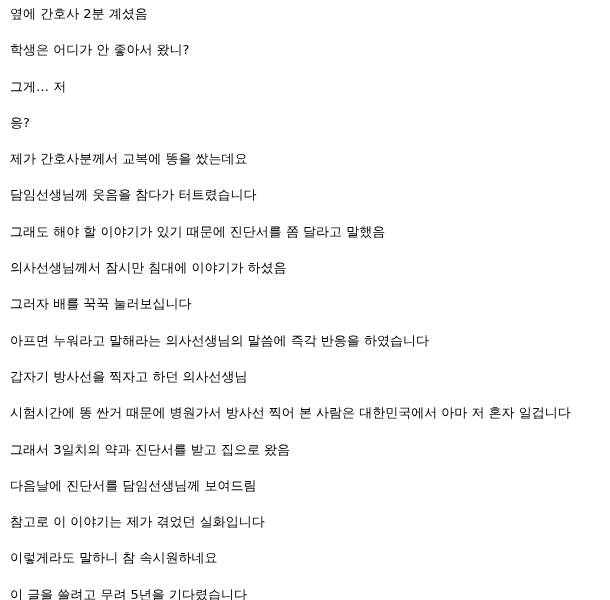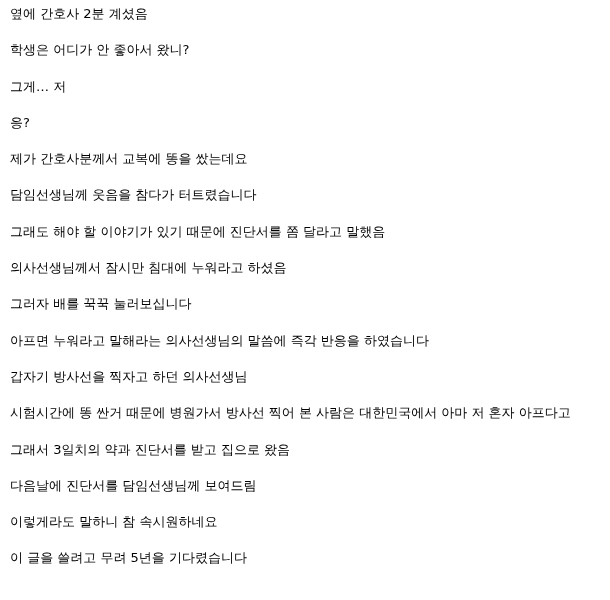--- a/index.html
+++ b/index.html
@@ -30,22 +30,23 @@
 <body>
 
 <div class="story">
   <p>옆에 간호사 2분 계셨음</p>
   <p>학생은 어디가 안 좋아서 왔니?</p>
   <p>그게… 저</p>
   <p>응?</p>
   <p>제가 간호사분께서 교복에 똥을 쌌는데요</p>
   <p>담임선생님께 웃음을 참다가 터트렸습니다</p>
   <p>그래도 해야 할 이야기가 있기 때문에 진단서를 쫌 달라고 말했음</p>
-  <p>의사선생님께서 잠시만 침대에 누워라고 하셨음</p>
+  <p>의사선생님께서 잠시만 침대에 이야기가 하셨음</p>
   <p>그러자 배를 꾹꾹 눌러보십니다</p>
   <p>아프면 누워라고 말해라는 의사선생님의 말씀에 즉각 반응을 하였습니다</p>
   <p>갑자기 방사선을 찍자고 하던 의사선생님</p>
-  <p>시험시간에 똥 싼거 때문에 병원가서 방사선 찍어 본 사람은 대한민국에서 아마 저 혼자 아프다고</p>
+  <p>시험시간에 똥 싼거 때문에 병원가서 방사선 찍어 본 사람은 대한민국에서 아마 저 혼자 일겁니다</p>
   <p>그래서 3일치의 약과 진단서를 받고 집으로 왔음</p>
   <p>다음날에 진단서를 담임선생님께 보여드림</p>
+  <p>참고로 이 이야기는 제가 겪었던 실화입니다</p>
   <p>이렇게라도 말하니 참 속시원하네요</p>
   <p>이 글을 쓸려고 무려 5년을 기다렸습니다</p>
 </div>
 
 </body></html>

